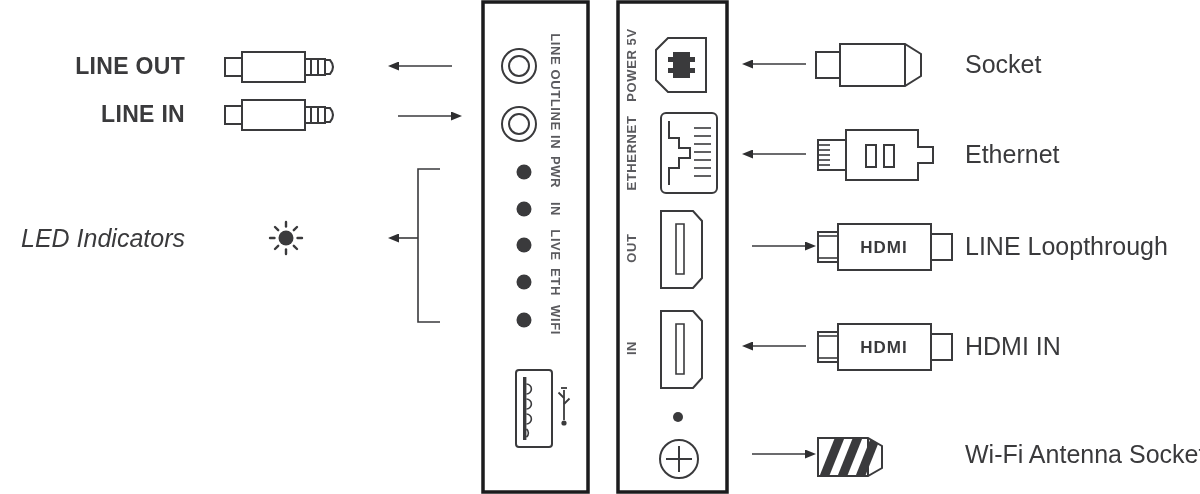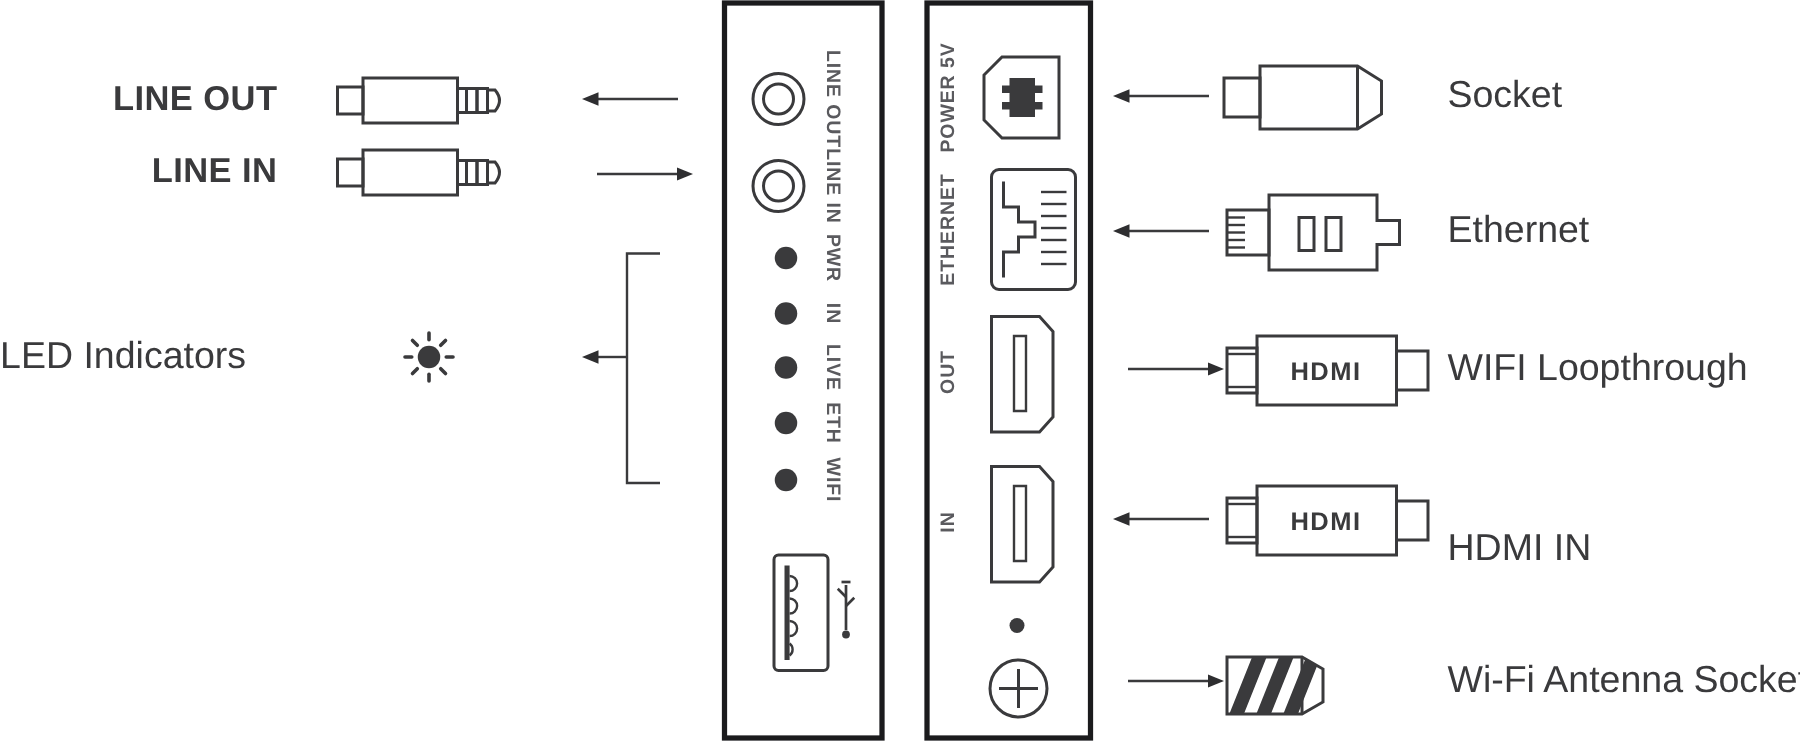--- a/index.html
+++ b/index.html
@@ -87,26 +87,26 @@
     letter-spacing: 1px;
   }
 </style>
 </head>
 <body>
 
 <div id="stage">
 
   <div class="lbl lbl-left caps" style="right:1015px; top:66px;">LINE OUT</div>
   <div class="lbl lbl-left caps" style="right:1015px; top:114px;">LINE IN</div>
-  <div class="lbl lbl-left big" style="right:1036px; top:238px;">LED Indicators</div>
+  <div class="lbl lbl-left big" style="right:1015px; top:238px;font-style:italic;">LED Indicators</div>
 
   <div class="lbl lbl-right big" style="left:965px; top:64px;">Socket</div>
   <div class="lbl lbl-right big" style="left:965px; top:154px;">Ethernet</div>
-  <div class="lbl lbl-right big" style="left:965px; top:246px;">WIFI Loopthrough</div>
-  <div class="lbl lbl-right big" style="left:965px; top:346px;margin-top:20px;">HDMI IN</div>
+  <div class="lbl lbl-right big" style="left:965px; top:246px;">LINE Loopthrough</div>
+  <div class="lbl lbl-right big" style="left:965px; top:346px;">HDMI IN</div>
   <div class="lbl lbl-right big" style="left:965px; top:454px;">Wi-Fi Antenna Socket</div>
 
   <svg class="art" viewBox="0 0 1200 494" xmlns="http://www.w3.org/2000/svg">
     <defs>
       <marker id="arrL" markerWidth="11" markerHeight="9" refX="10" refY="4.5" orient="auto" markerUnits="userSpaceOnUse">
         <path d="M11,0 L0,4.5 L11,9 Z" fill="#2e2e30"></path>
       </marker>
       <marker id="arrR" markerWidth="11" markerHeight="9" refX="1" refY="4.5" orient="auto" markerUnits="userSpaceOnUse">
         <path d="M0,0 L11,4.5 L0,9 Z" fill="#2e2e30"></path>
       </marker>

